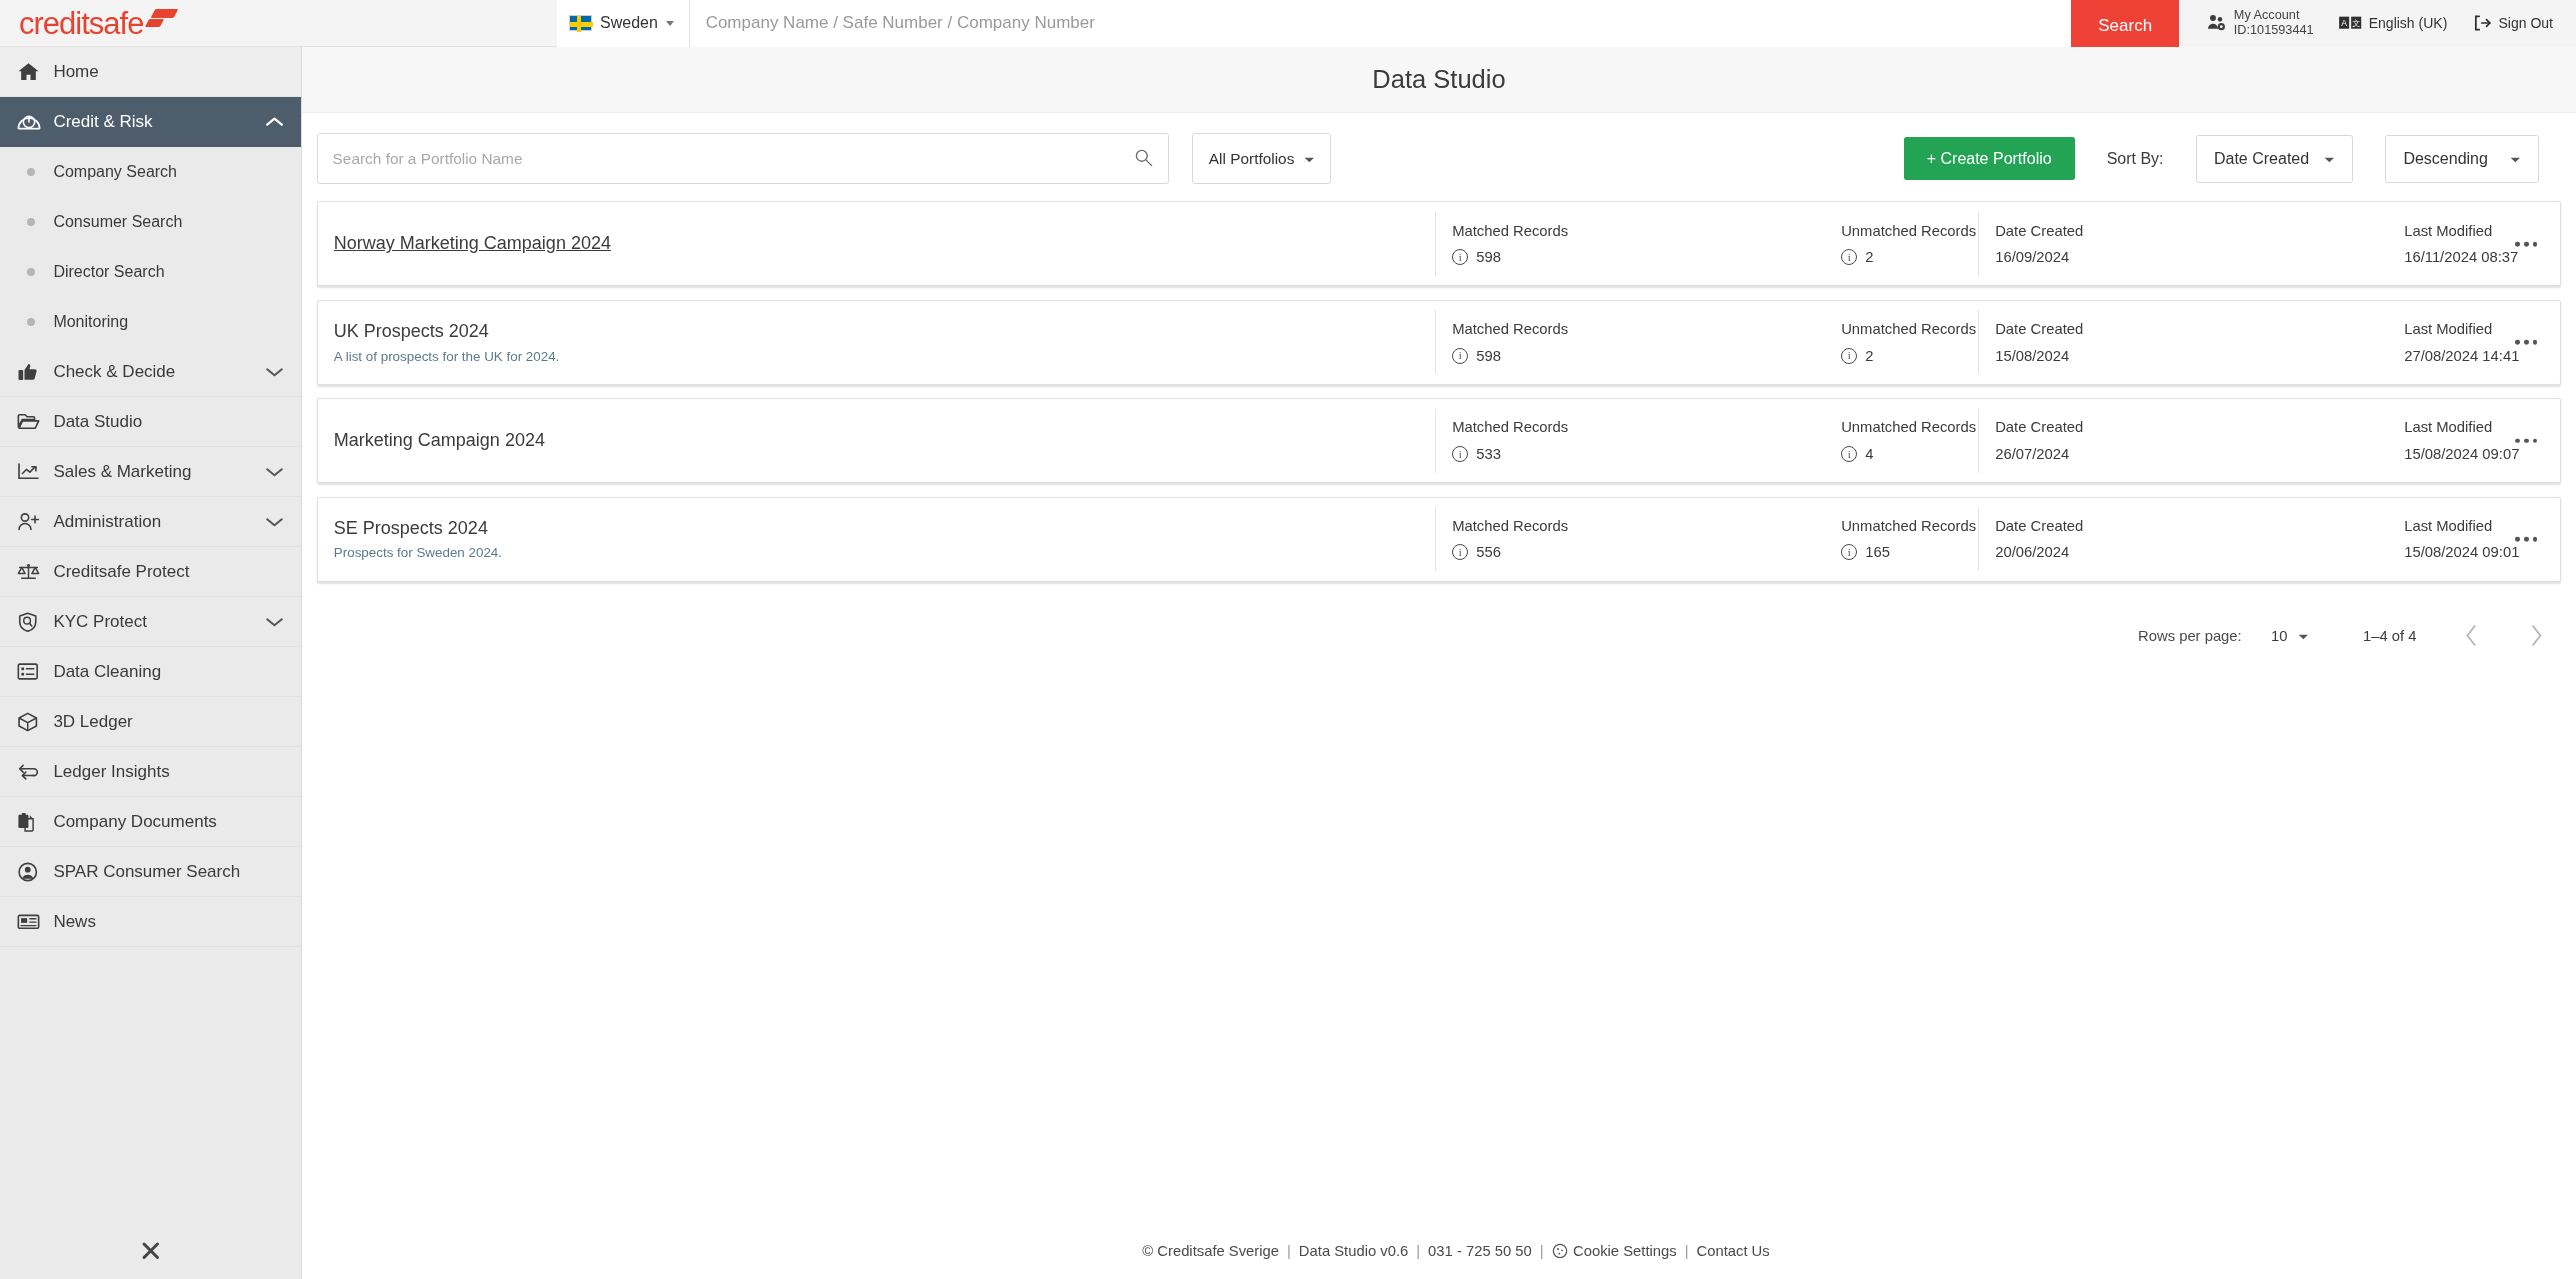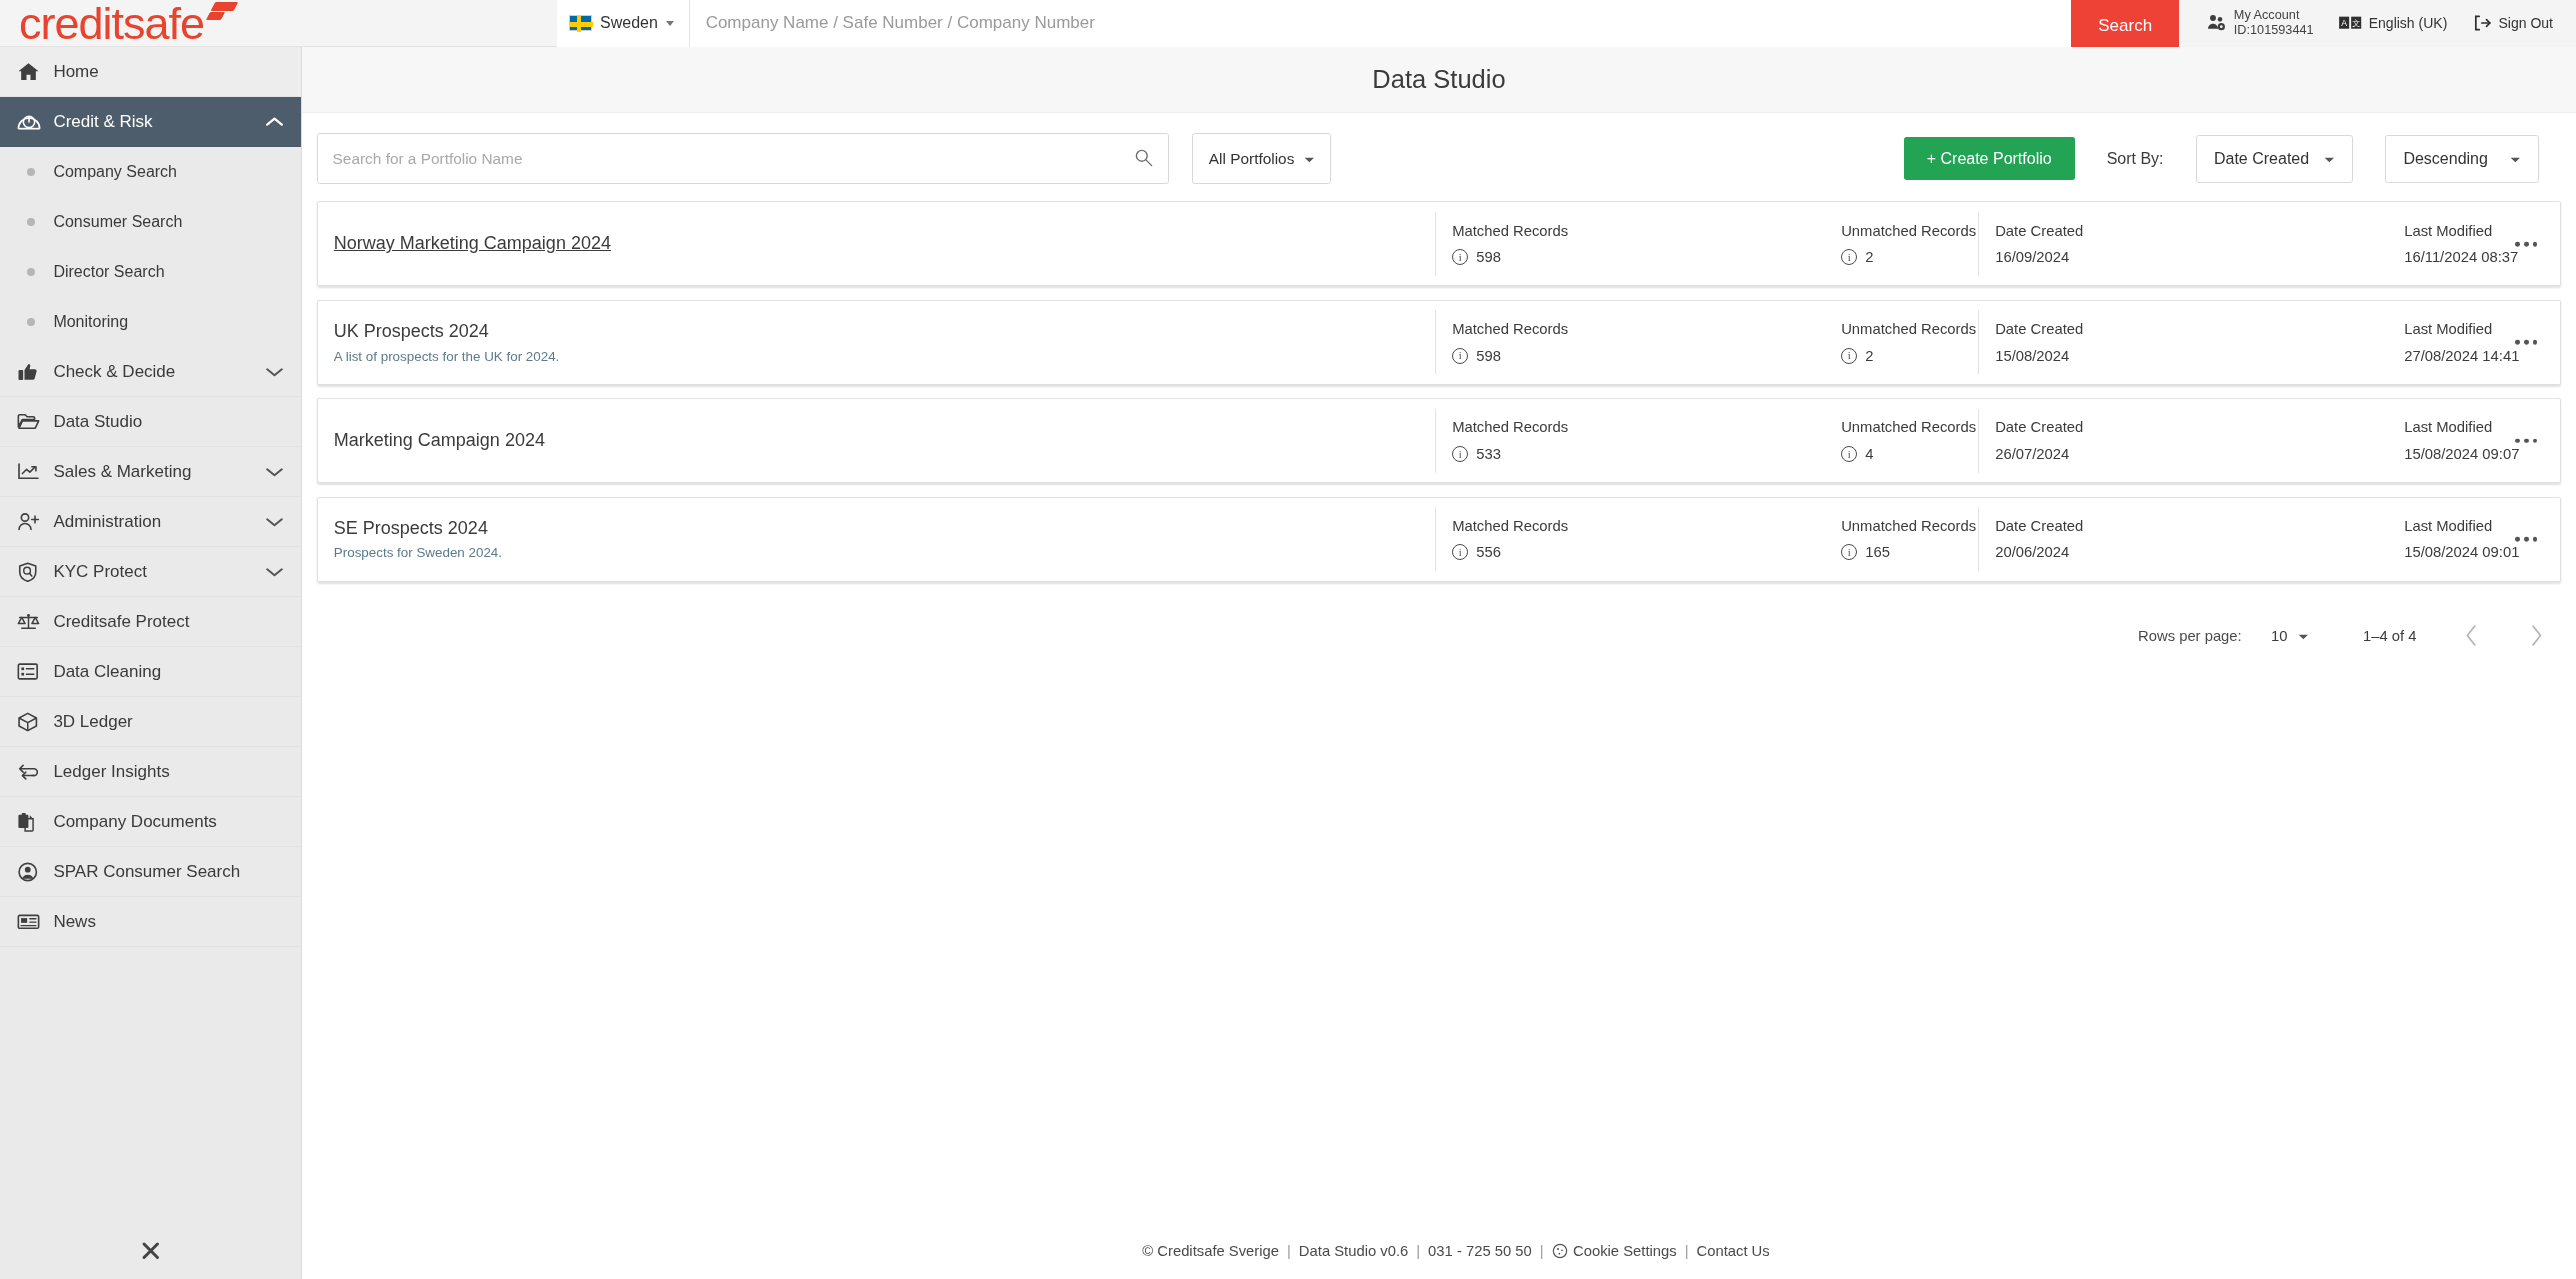--- a/index.html
+++ b/index.html
@@ -16,21 +16,21 @@
     position: absolute; top: 0; left: 0; width: 2576px; height: 47px;
     background: #f4f4f4;
     border-bottom: 0.7px solid #e2e2e2;
     display: flex; align-items: center;
   }
   .logo-wrap {
     width: 302px; height: 47px; display: flex; align-items: center;
     padding-left: 19px;
   }
   .logo-text {
-    font-size: 45px; letter-spacing: -1px; color: #e8432f;
+    font-size: 31px; letter-spacing: -1px; color: #e8432f;
     font-weight: 400; line-height: 1; position: relative;
   }
   .logo-swoosh {
     display: inline-block; position: relative; width: 31px; height: 27px;
     vertical-align: top; margin-left: 1.3px;
   }
   .logo-swoosh i {
     position: absolute; display: block; background: #e8432f;
   }
   .logo-swoosh i.a {
@@ -441,45 +441,45 @@
     <span class="nav-label">Administration</span>
     <span class="nav-chev">
       <svg width="19" height="12" viewBox="0 0 28 18">
           <path d="M3 5l11 9 11-9" stroke="#555" stroke-width="3" fill="none" stroke-linecap="round" stroke-linejoin="round"></path>
         </svg>
     </span>
   </div>
 
   <div class="nav-item">
     <span class="nav-ico">
-      <svg width="21.5" height="20" viewBox="0 0 32 30">
-          <path d="M16 2l12 4v9c0 7-5 12-12 14C9 27 4 22 4 15V6z" fill="none" stroke="#3f3f3f" stroke-width="2.4" stroke-linejoin="round"></path>
-          <circle cx="15" cy="13" r="5" fill="none" stroke="#3f3f3f" stroke-width="2.2"></circle>
-          <path d="M18.6 16.8L22 21" stroke="#3f3f3f" stroke-width="2.4" stroke-linecap="round"></path>
-        </svg>
-    </span>
-    <span class="nav-label">KYC Protect</span>
-    <span class="nav-chev">
-      <svg width="19" height="12" viewBox="0 0 28 18">
-          <path d="M3 5l11 9 11-9" stroke="#555" stroke-width="3" fill="none" stroke-linecap="round" stroke-linejoin="round"></path>
-        </svg>
-    </span>
-  </div>
-
-  <div class="nav-item">
-    <span class="nav-ico">
       <svg width="23" height="19" viewBox="0 0 34 28">
           <path d="M17 4v20M7 24h20" stroke="#3f3f3f" stroke-width="2.2" stroke-linecap="round"></path>
           <path d="M4 8h26" stroke="#3f3f3f" stroke-width="2.2" stroke-linecap="round"></path>
           <circle cx="17" cy="5" r="2" fill="#3f3f3f"></circle>
           <path d="M7 8l-5 9h10z" fill="none" stroke="#3f3f3f" stroke-width="2.2" stroke-linejoin="round"></path>
           <path d="M27 8l-5 9h10z" fill="none" stroke="#3f3f3f" stroke-width="2.2" stroke-linejoin="round"></path>
         </svg>
     </span>
     <span class="nav-label">Creditsafe Protect</span>
+  </div>
+
+  <div class="nav-item">
+    <span class="nav-ico">
+      <svg width="21.5" height="20" viewBox="0 0 32 30">
+          <path d="M16 2l12 4v9c0 7-5 12-12 14C9 27 4 22 4 15V6z" fill="none" stroke="#3f3f3f" stroke-width="2.4" stroke-linejoin="round"></path>
+          <circle cx="15" cy="13" r="5" fill="none" stroke="#3f3f3f" stroke-width="2.2"></circle>
+          <path d="M18.6 16.8L22 21" stroke="#3f3f3f" stroke-width="2.4" stroke-linecap="round"></path>
+        </svg>
+    </span>
+    <span class="nav-label">KYC Protect</span>
+    <span class="nav-chev">
+      <svg width="19" height="12" viewBox="0 0 28 18">
+          <path d="M3 5l11 9 11-9" stroke="#555" stroke-width="3" fill="none" stroke-linecap="round" stroke-linejoin="round"></path>
+        </svg>
+    </span>
   </div>
 
   <div class="nav-item">
     <span class="nav-ico">
       <svg width="21.5" height="19" viewBox="0 0 32 28">
           <rect x="2" y="3" width="28" height="22" rx="2" fill="none" stroke="#3f3f3f" stroke-width="2.4"></rect>
           <rect x="6.5" y="8" width="4" height="4" fill="#3f3f3f"></rect>
           <rect x="6.5" y="16" width="4" height="4" fill="#3f3f3f"></rect>
           <path d="M14 10h11M14 18h11" stroke="#3f3f3f" stroke-width="2.2" stroke-linecap="round"></path>
         </svg>

